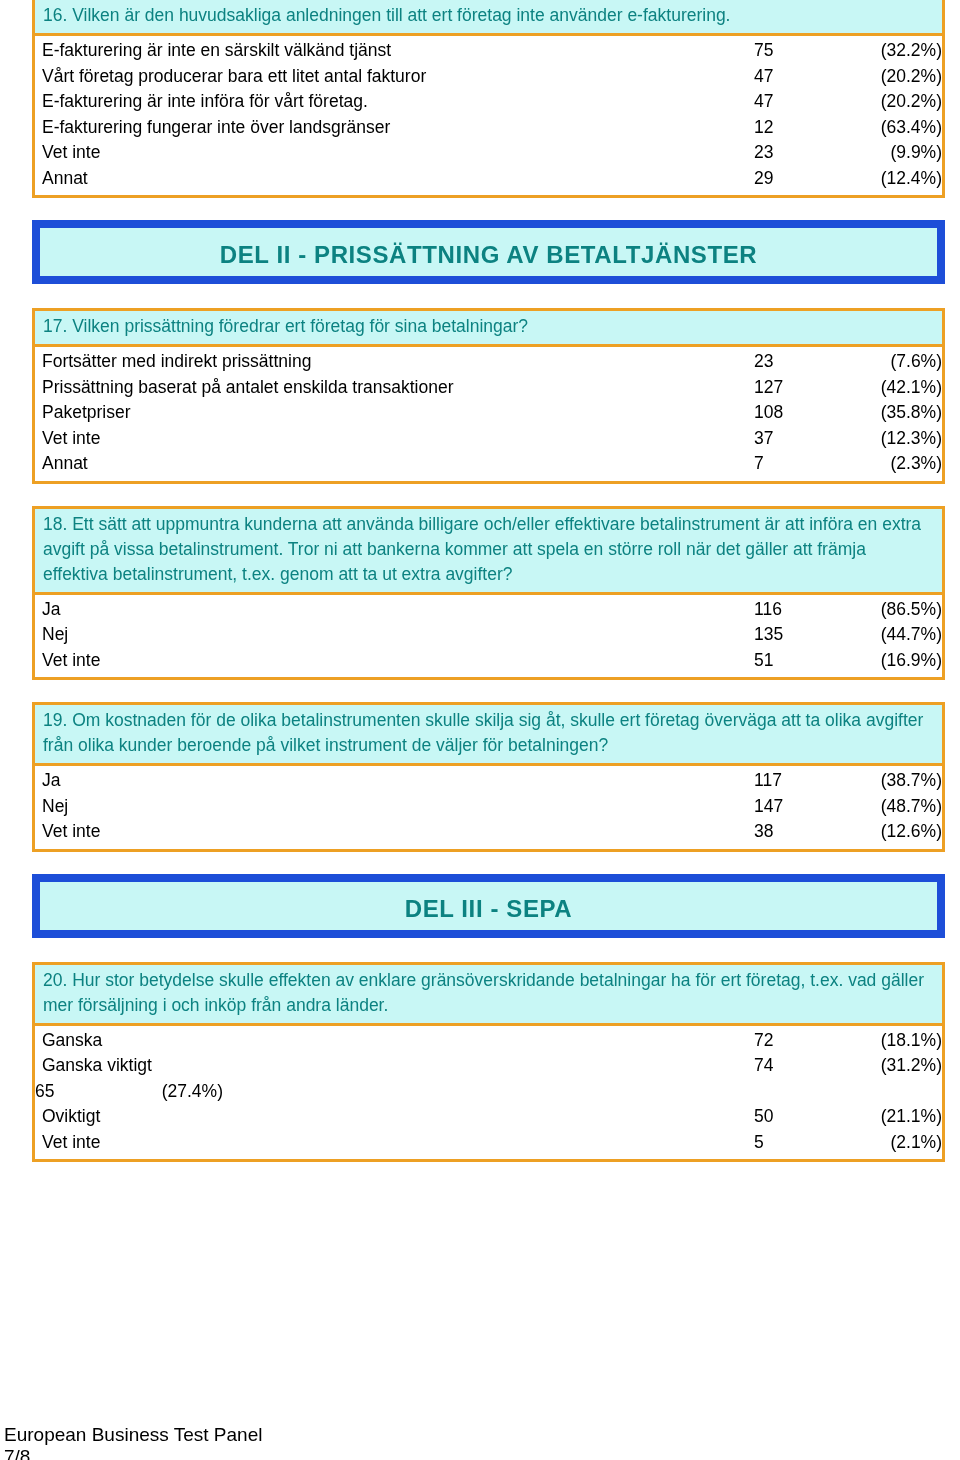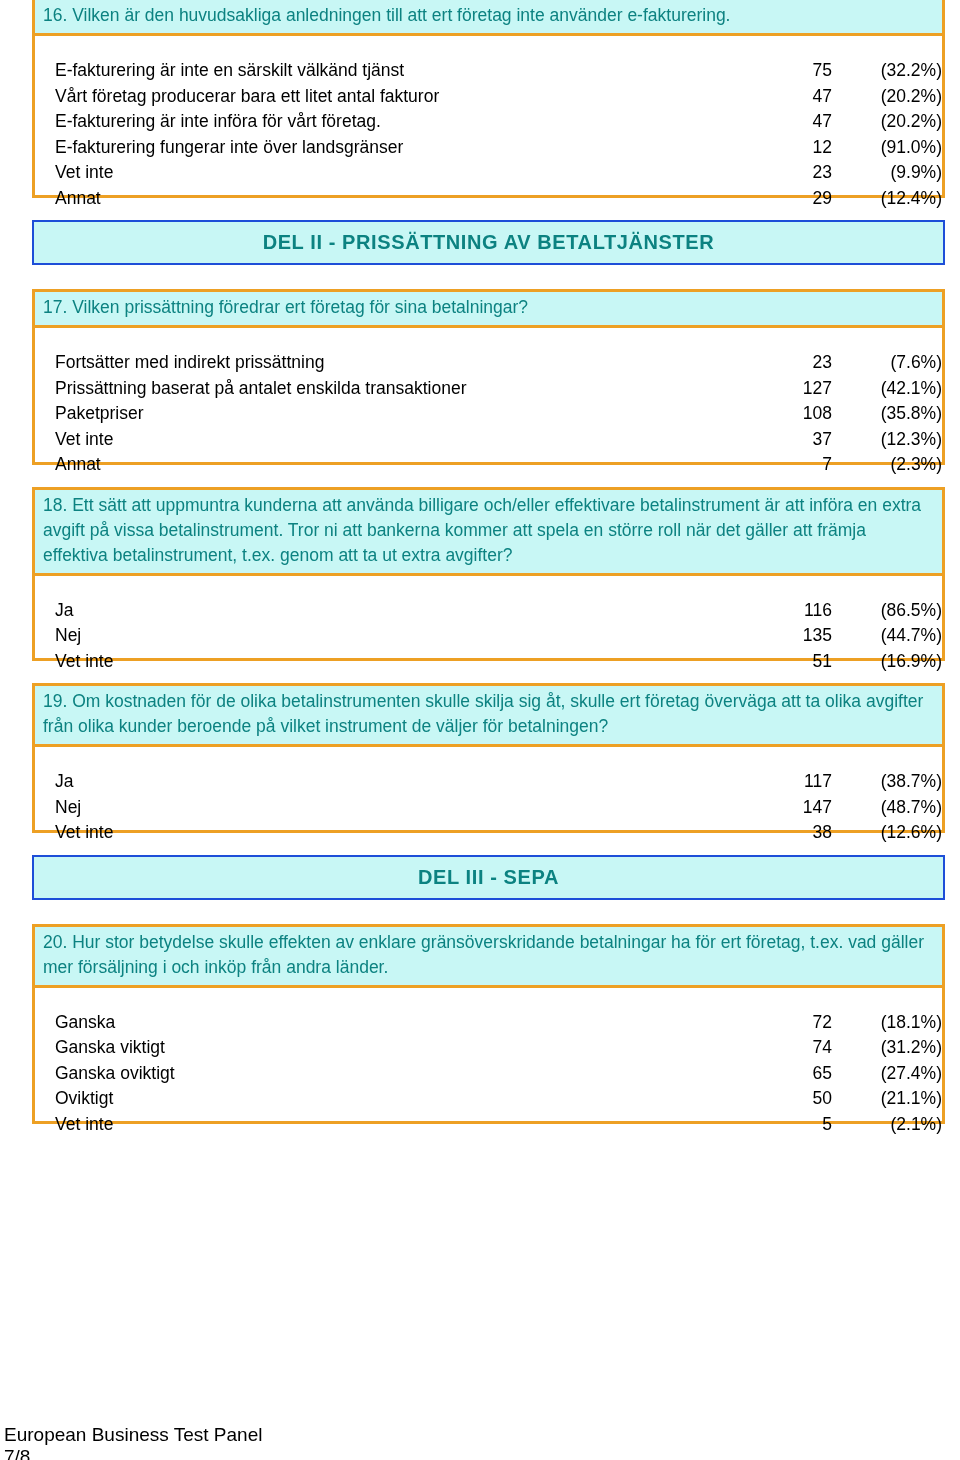--- a/index.html
+++ b/index.html
@@ -57,47 +57,46 @@
   .arow {
     display: flex;
     align-items: baseline;
     font-size: 17.5px;
     line-height: 25.5px;
     color: #000000;
     height: 25.5px;
   }
   .alabel {
     flex: 1 1 auto;
-    padding-left: 20px;
+    padding-left: 7px;
     white-space: nowrap;
     overflow: hidden;
-    margin-top: 20px;
   }
   .acount {
     flex: 0 0 78px;
-    text-align: right;
+    text-align: left;
     padding-right: 6px;
   }
   .apct {
     flex: 0 0 104px;
     text-align: right;
   }
 
   
   .section-banner {
-    border: 2px solid #1d4ed8;
+    border: 8px solid #1d4ed8;
     background: #c8f7f5;
     box-sizing: border-box;
     text-align: center;
     color: #0c8281;
     font-weight: bold;
-    font-size: 20px;
+    font-size: 24px;
     letter-spacing: 0.6px;
     line-height: 24px;
-    padding: 8px 0 9px 0;
+    padding: 15px 0 9px 0;
     margin-bottom: 24px;
   }
 
   
   .footer {
     position: absolute;
     left: 4px;
     right: 12px;
     top: 1424px;
     display: flex;
@@ -127,21 +126,21 @@
             <span class="apct">(20.2%)</span>
           </div>
           <div class="arow">
             <span class="alabel">E-fakturering är inte införa för vårt företag.</span>
             <span class="acount">47</span>
             <span class="apct">(20.2%)</span>
           </div>
           <div class="arow">
             <span class="alabel">E-fakturering fungerar inte över landsgränser</span>
             <span class="acount">12</span>
-            <span class="apct">(91.0%)</span>
+            <span class="apct">(63.4%)</span>
           </div>
           <div class="arow">
             <span class="alabel">Vet inte</span>
             <span class="acount">23</span>
             <span class="apct">(9.9%)</span>
           </div>
           <div class="arow">
             <span class="alabel">Annat</span>
             <span class="acount">29</span>
             <span class="apct">(12.4%)</span>
@@ -227,21 +226,20 @@
             <span class="alabel">Ganska</span>
             <span class="acount">72</span>
             <span class="apct">(18.1%)</span>
           </div>
           <div class="arow">
             <span class="alabel">Ganska viktigt</span>
             <span class="acount">74</span>
             <span class="apct">(31.2%)</span>
           </div>
           <div class="arow">
-            <span class="alabel">Ganska oviktigt</span>
             <span class="acount">65</span>
             <span class="apct">(27.4%)</span>
           </div>
           <div class="arow">
             <span class="alabel">Oviktigt</span>
             <span class="acount">50</span>
             <span class="apct">(21.1%)</span>
           </div>
           <div class="arow">
             <span class="alabel">Vet inte</span>

